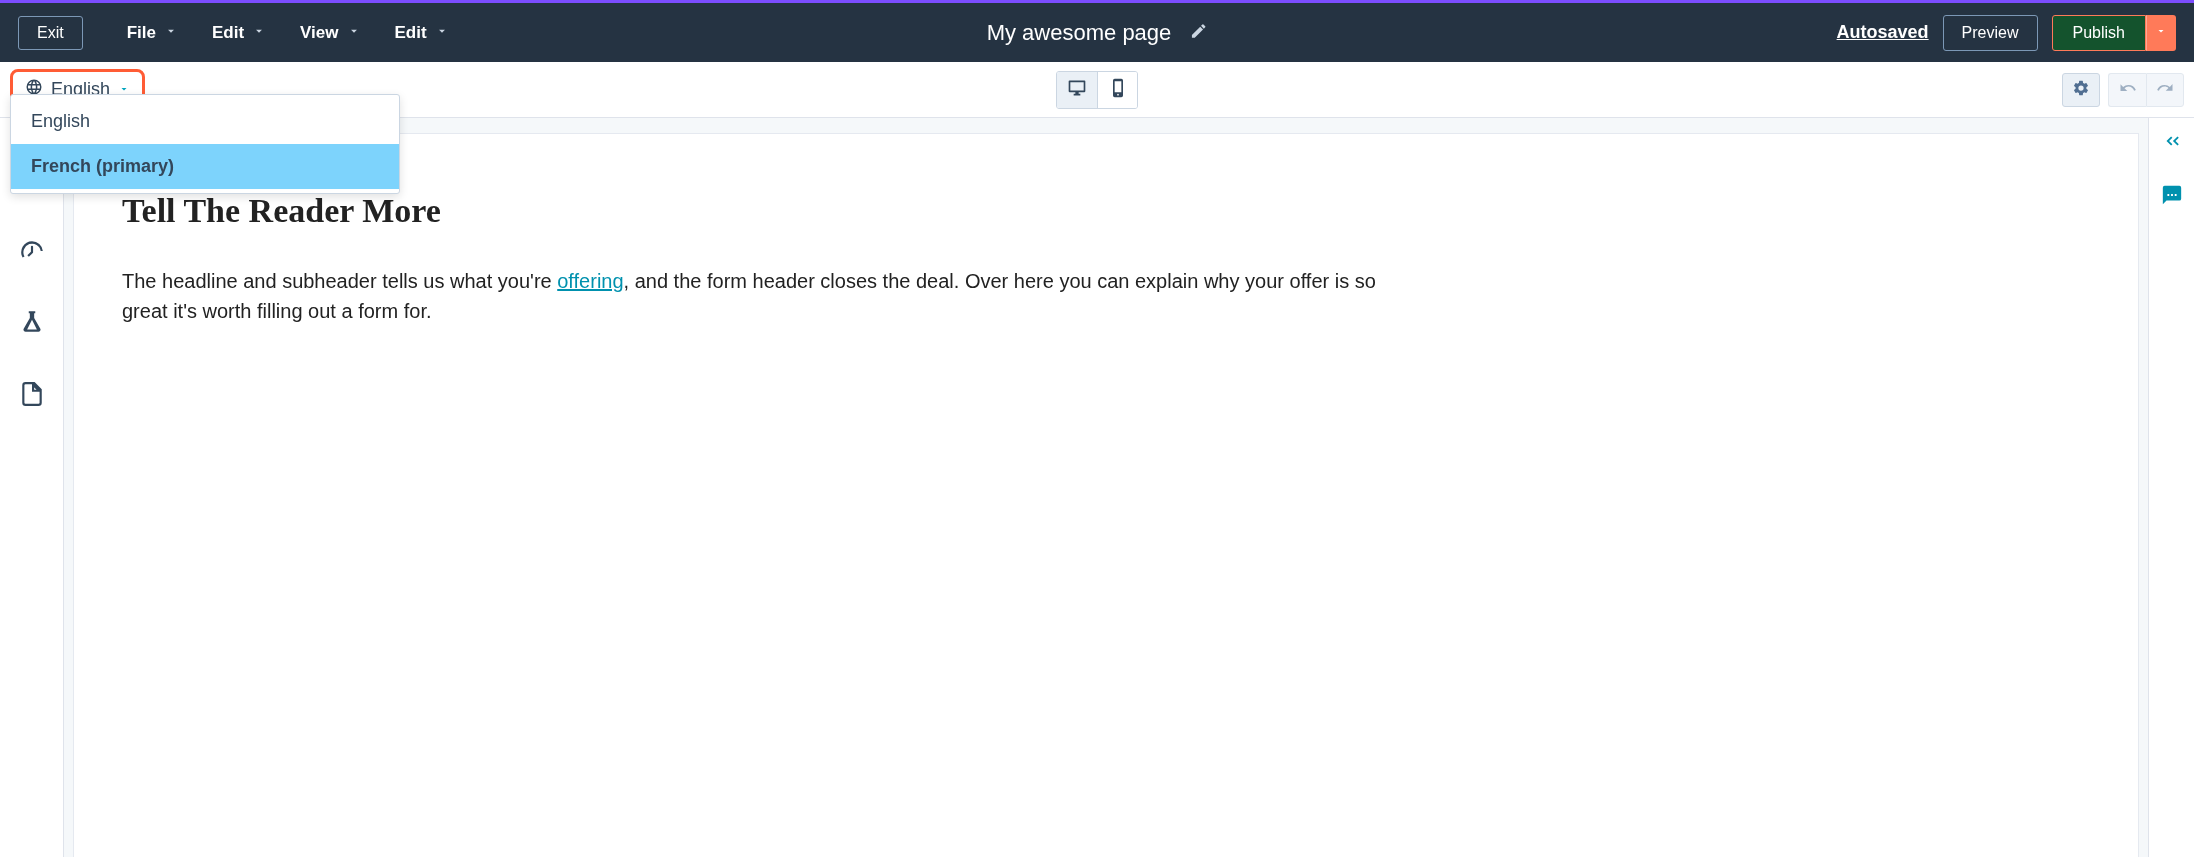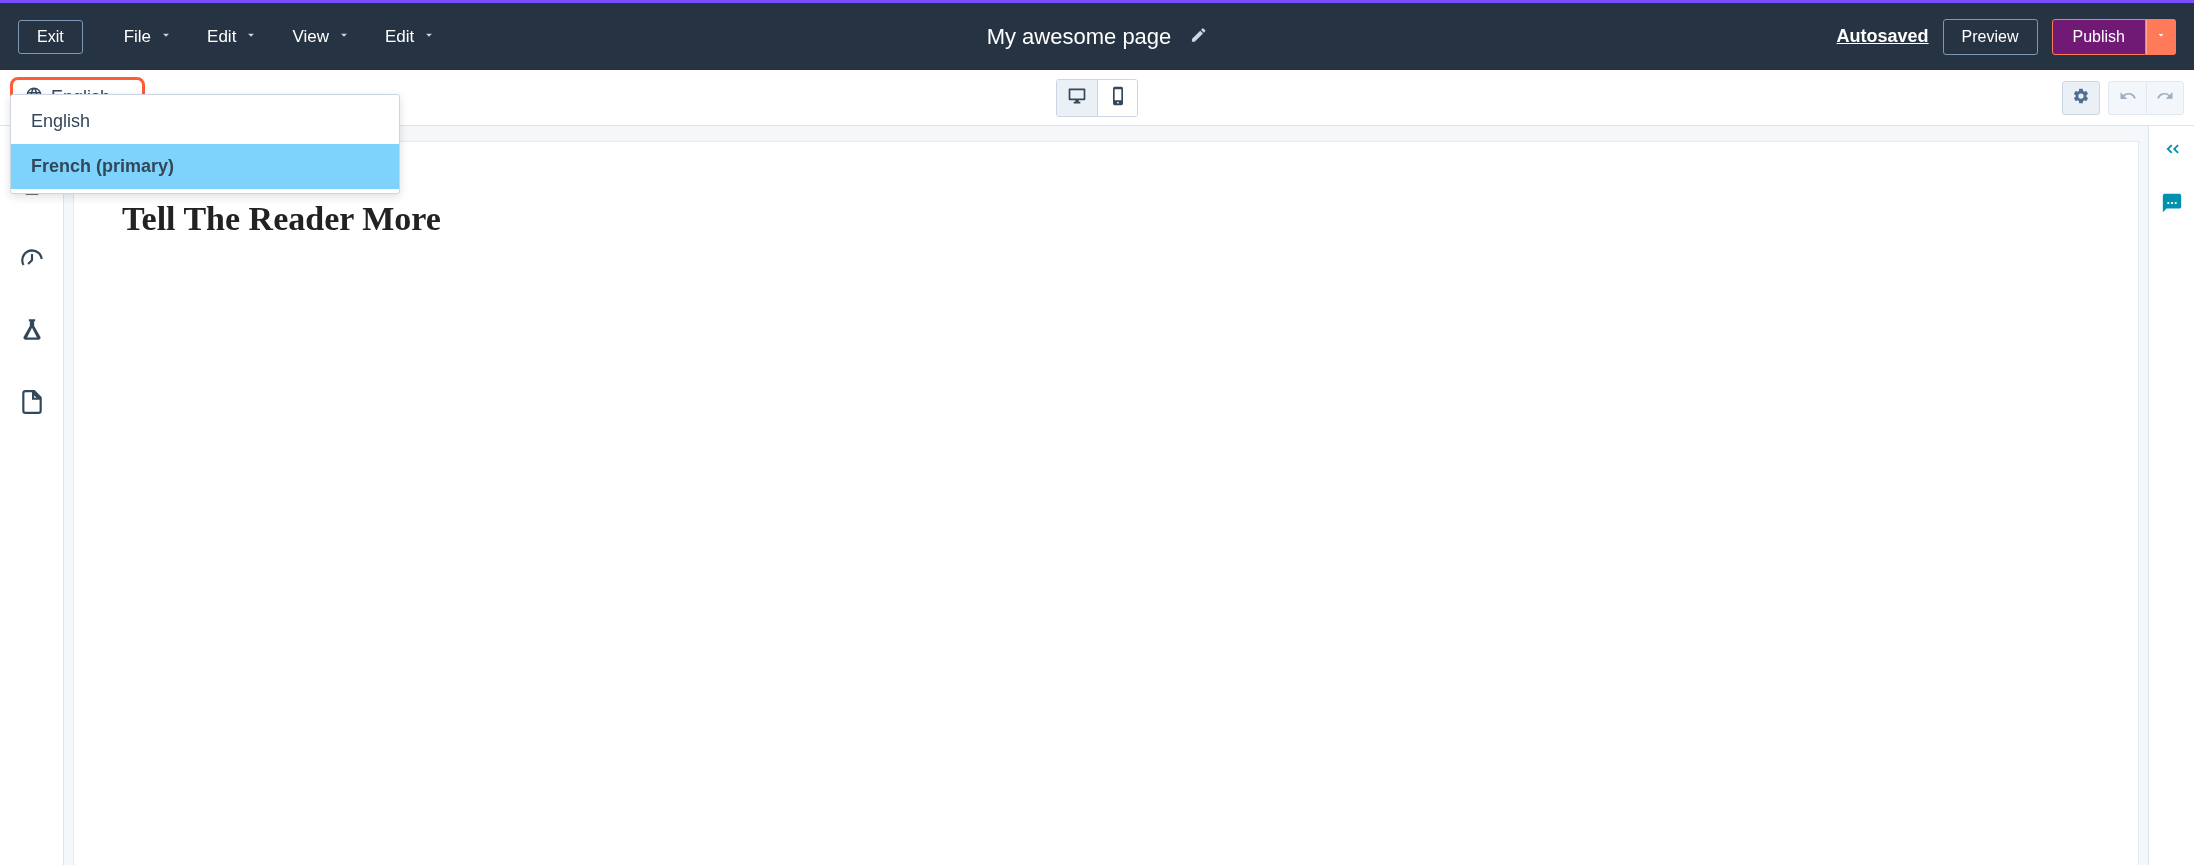--- a/index.html
+++ b/index.html
@@ -2,37 +2,37 @@
 <html><head>
 <meta charset="utf-8">
 <style>
   * { box-sizing: border-box; margin: 0; padding: 0; }
   html, body { height: 100%; font-family: -apple-system, BlinkMacSystemFont, "Segoe UI", Helvetica, Arial, sans-serif; }
   body { background: #fff; border-top: 3px solid #7c4dff; }
 
   
   .topbar {
     background: #253342;
-    height: 67px;
+    height: 59px;
     display: flex;
     align-items: center;
     padding: 0 18px;
-    gap: 20px;
+    gap: 10px;
     color: #fff;
   }
   .exit-btn {
     border: 1px solid #7c98b6;
     background: transparent;
     color: #fff;
     font-size: 16px;
     padding: 7px 18px;
     border-radius: 3px;
     cursor: pointer;
   }
-  .menu-group { display: flex; gap: 34px; margin-left: 21px; }
+  .menu-group { display: flex; gap: 34px; margin-left: 34px; font-weight: bold; }
   .menu-item {
     display: flex;
     align-items: center;
     gap: 8px;
     color: #fff;
     font-size: 17px;
     cursor: pointer;
   }
   .menu-item svg { width: 14px; height: 14px; }
   .title-group {
@@ -51,21 +51,21 @@
     border: 1px solid #7c98b6;
     background: transparent;
     color: #fff;
     font-size: 16px;
     padding: 8px 18px;
     border-radius: 3px;
     cursor: pointer;
   }
   .publish-wrap { display: flex; }
   .publish-btn {
-    background: #701a75;
+    background: #14532d;
     border: 1px solid #ff7a59;
     color: #fff;
     font-size: 16px;
     padding: 8px 20px;
     border-radius: 3px 0 0 3px;
     cursor: pointer;
   }
   .publish-caret {
     background: #ff7a59;
     border: 1px solid #ff7a59;
@@ -361,20 +361,23 @@
     <div class="sidebar-item">
       <span><svg viewBox="0 0 24 24">
             <path d="M14 2H6a2 2 0 0 0-2 2v16a2 2 0 0 0 2 2h12a2 2 0 0 0 2-2V8l-6-6zm-1 7V3.5L18.5 9H13z" fill="none" stroke="#33475b" stroke-width="2"></path>
           </svg></span>
     </div>
   </div>
 
   <div class="canvas-area">
     <div class="canvas">
       <h2>Tell The Reader More</h2>
+      <p>
+        <span>The headline and subheader tells us what you're </span><a href="#">offering</a><span>, and the form header closes the deal. Over here you can explain why your offer is so great it's worth filling out a form for.</span>
+      </p>
     </div>
   </div>
 
   <div class="right-rail">
     <div class="rail-btn">
       <span><svg viewBox="0 0 24 24">
             <path d="M11 7l-5 5 5 5 1.4-1.4L8.8 12l3.6-3.6L11 7zm7 0l-5 5 5 5 1.4-1.4L15.8 12l3.6-3.6L18 7z"></path>
           </svg></span>
     </div>
     <div class="rail-btn">

